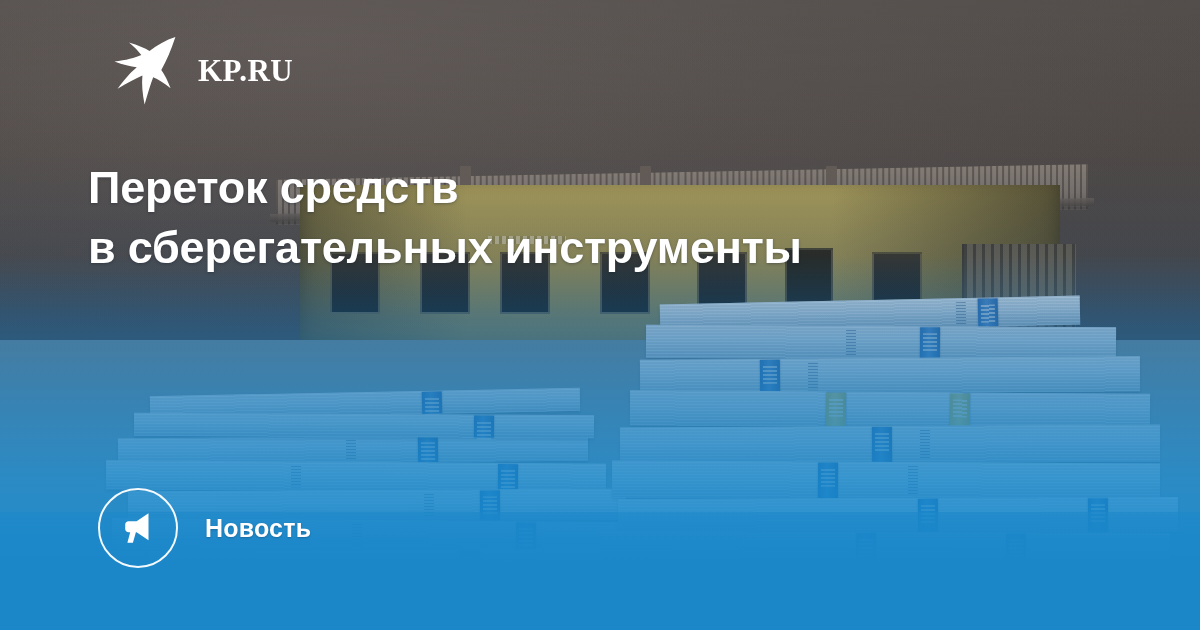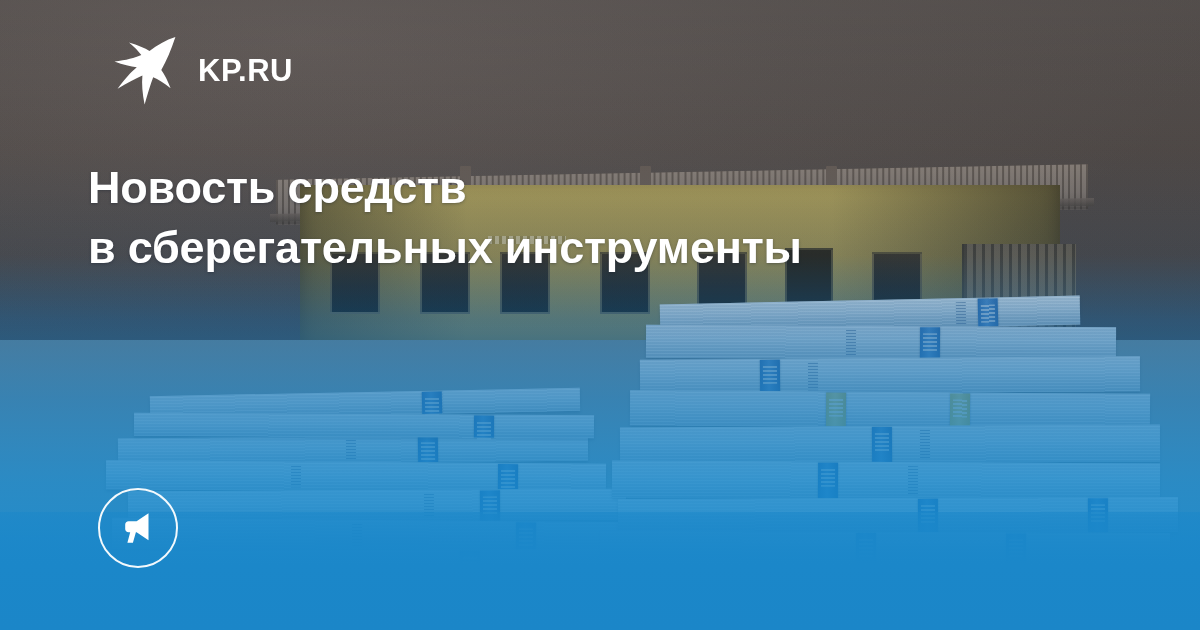--- a/index.html
+++ b/index.html
@@ -165,20 +165,21 @@
 
   
   .content { position: absolute; inset: 0; }
 
   .brand {
     position: absolute;
     left: 112px; top: 34px;
     display: flex;
     align-items: center;
     gap: 20px;
+    font-family: Liberation Serif, serif;
   }
   .brand .logo-mark { width: 66px; height: 72px; display:block; }
   .brand .wordmark {
     color: #fff;
     font-size: 31px;
     font-weight: 600;
     letter-spacing: .5px;
     line-height: 1;
     white-space: nowrap;
   }
@@ -361,26 +362,27 @@
     <div class="brand">
       <span class="logo-mark">
         <svg viewBox="0 0 66 72" xmlns="http://www.w3.org/2000/svg" aria-hidden="true">
           <path fill="#ffffff" d="M63.4 3.0 C54.0 6.0 45.0 11.0 37.5 17.0 C33.0 14.2 26.0 11.3 17.0 8.6 C22.2 13.0 26.2 17.0 29.3 21.0 C23.0 24.0 14.0 26.2 2.5 27.4 C11.0 30.6 18.6 32.6 24.8 33.2 C19.0 38.0 12.6 45.0 5.6 54.8 C15.6 48.9 23.8 44.6 30.4 41.6 C29.6 50.0 30.4 59.6 32.6 70.6 C35.8 59.2 38.6 50.2 41.2 43.3 C46.0 45.4 51.8 49.0 58.6 54.2 C55.8 46.6 52.6 40.6 49.3 35.9 C54.4 27.0 59.2 16.0 63.4 3.0 Z"></path>
         </svg>
       </span>
       <span class="wordmark">KP.RU</span>
     </div>
 
     <div class="headline">
-      <span class="hl">Новость средств</span>
+      <span class="hl">Переток средств</span>
       <span class="hl">в сберегательных инструменты</span>
     </div>
 
     <div class="badge">
       <span class="badge-circle">
         <svg viewBox="0 0 40 40" xmlns="http://www.w3.org/2000/svg" aria-hidden="true">
           <path fill="#ffffff" d="M30.5 5.2 L18.6 13.2 L10.6 13.2 C8.6 13.2 7.2 14.6 7.2 16.5 L7.2 21.0 C7.2 22.9 8.6 24.3 10.6 24.3 L12.2 24.3 L9.4 34.8 L14.9 34.8 L17.9 24.3 L18.6 24.3 L30.5 32.3 Z"></path>
         </svg>
       </span>
+      <span class="badge-label">Новость</span>
     </div>
 
   </div>
 </div>
 
 </body></html>

